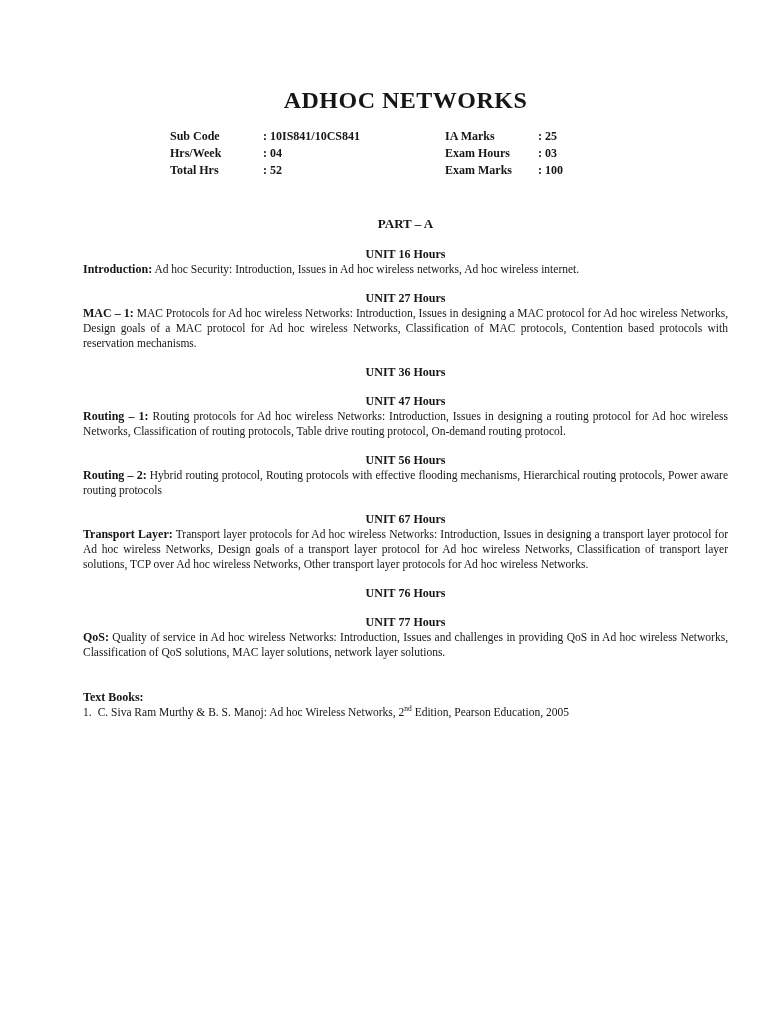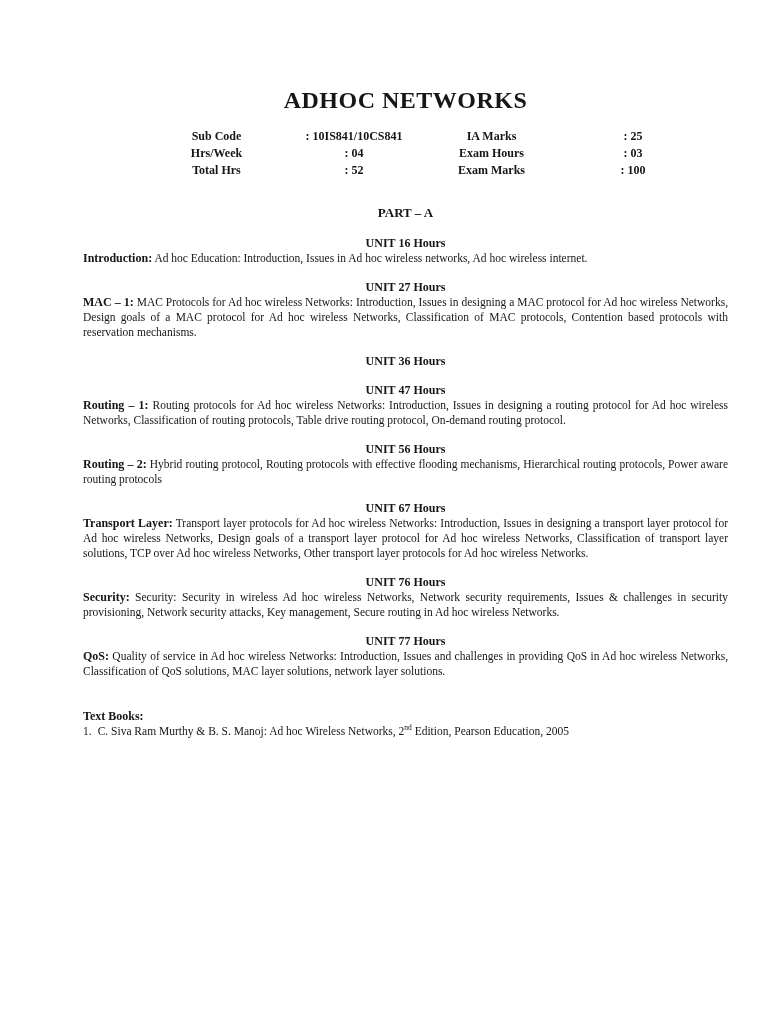--- a/index.html
+++ b/index.html
@@ -28,30 +28,29 @@
     line-height: 28px;
     letter-spacing: 0.5px;
   }
   .meta-grid {
     margin-top: 14px;
     display: grid;
     grid-template-columns: 87px 93px 182px 93px auto;
     font-weight: bold;
     font-size: 12px;
     line-height: 17px;
-    text-align: center;
   }
   .meta-grid .spacer { grid-column: 1; }
   .part-heading {
     text-align: center;
     font-weight: bold;
     font-size: 13px;
     line-height: 16px;
   }
-  .part-a { margin-top: 26px; margin-bottom: 15px; }
+  .part-a { margin-top: 37px; margin-bottom: 15px; }
   .part-b { margin-top: 32px; margin-bottom: 19px; }
   .unit { margin-bottom: 14px; }
   .unit-header {
     display: flex;
     justify-content: center;
     font-weight: bold;
     font-size: 12px;
     line-height: 15px;
   }
   .unit-body {
@@ -106,21 +105,21 @@
     <span>: 100</span>
   </div>
 
   <div class="part-heading part-a">PART – A</div>
 
   <div class="unit">
     <div class="unit-header">
       <span>UNIT 1</span>
       <span>6 Hours</span>
     </div>
-    <p class="unit-body"><b>Introduction:</b> <span>Ad hoc Education: Introduction, Issues in Ad hoc wireless networks, Ad hoc wireless internet.</span></p>
+    <p class="unit-body"><b>Introduction:</b> <span>Ad hoc Security: Introduction, Issues in Ad hoc wireless networks, Ad hoc wireless internet.</span></p>
   </div>
 
   <div class="unit">
     <div class="unit-header">
       <span>UNIT 2</span>
       <span>7 Hours</span>
     </div>
     <p class="unit-body"><b>MAC – 1:</b> <span>MAC Protocols for Ad hoc wireless Networks: Introduction, Issues in designing a MAC protocol for Ad hoc wireless Networks, Design goals of a MAC protocol for Ad hoc wireless Networks, Classification of MAC protocols, Contention based protocols with reservation mechanisms.</span></p>
   </div>
 
@@ -154,21 +153,20 @@
       <span>7 Hours</span>
     </div>
     <p class="unit-body"><b>Transport Layer:</b> <span>Transport layer protocols for Ad hoc wireless Networks: Introduction, Issues in designing a transport layer protocol for Ad hoc wireless Networks, Design goals of a transport layer protocol for Ad hoc wireless Networks, Classification of transport layer solutions, TCP over Ad hoc wireless Networks, Other transport layer protocols for Ad hoc wireless Networks.</span></p>
   </div>
 
   <div class="unit">
     <div class="unit-header">
       <span>UNIT 7</span>
       <span>6 Hours</span>
     </div>
-    <p class="unit-body"><b>Security:</b> <span>Security: Security in wireless Ad hoc wireless Networks, Network security requirements, Issues &amp; challenges in security provisioning, Network security attacks, Key management, Secure routing in Ad hoc wireless Networks.</span></p>
   </div>
 
   <div class="unit">
     <div class="unit-header">
       <span>UNIT 7</span>
       <span>7 Hours</span>
     </div>
     <p class="unit-body"><b>QoS:</b> <span>Quality of service in Ad hoc wireless Networks: Introduction, Issues and challenges in providing QoS in Ad hoc wireless Networks, Classification of QoS solutions, MAC layer solutions, network layer solutions.</span></p>
   </div>
 

